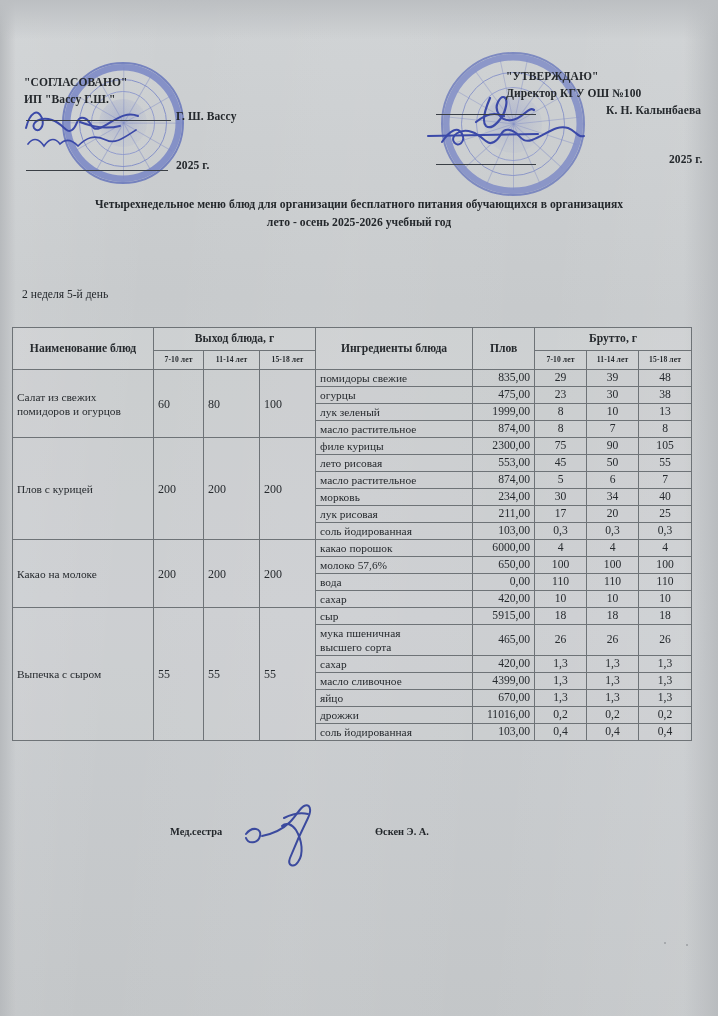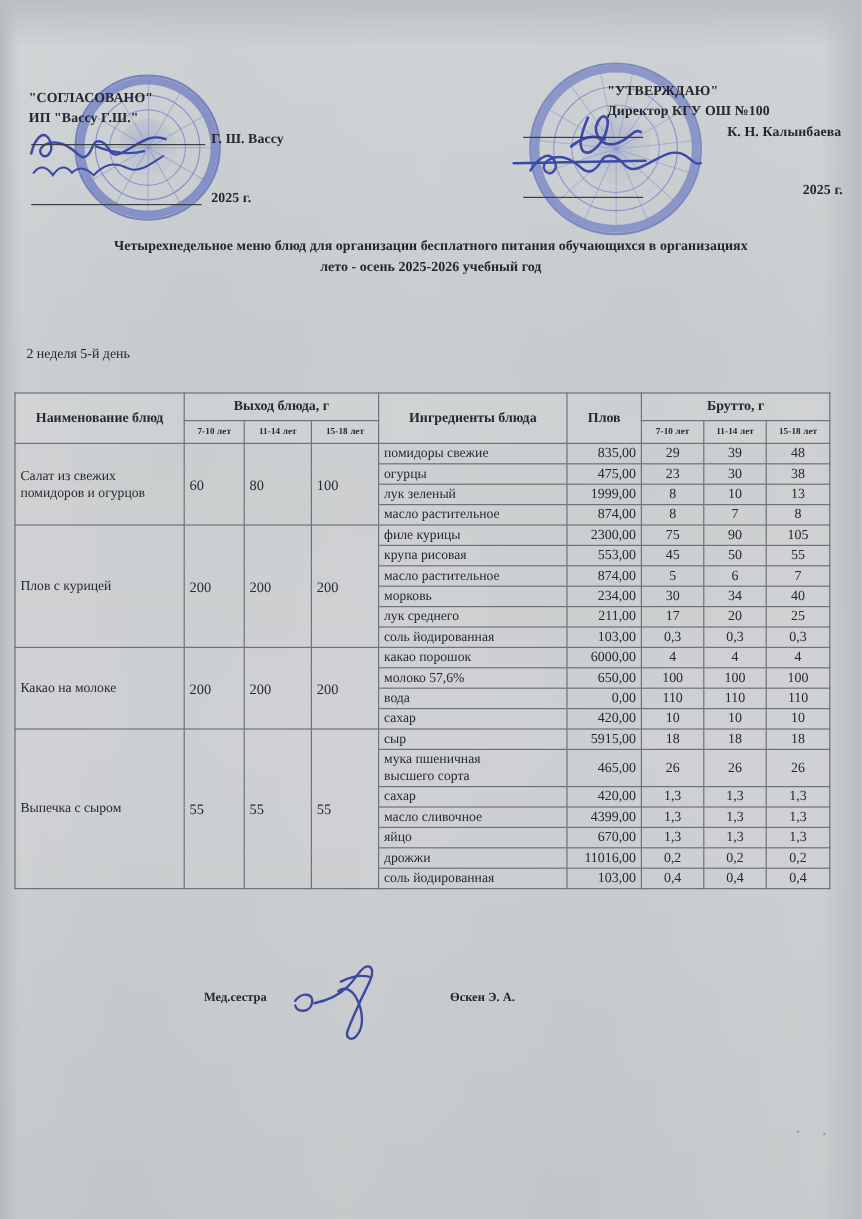--- a/index.html
+++ b/index.html
@@ -420,42 +420,42 @@
             <td class="out" rowspan="6">200</td>
             <td class="out" rowspan="6">200</td>
             <td class="out" rowspan="6">200</td>
             <td class="ing">филе курицы</td>
             <td class="price">2300,00</td>
             <td class="gross">75</td>
             <td class="gross">90</td>
             <td class="gross">105</td>
           </tr>
           <tr>
-            <td class="ing">крупа рисовая</td>
+            <td class="ing">лето рисовая</td>
             <td class="price">553,00</td>
             <td class="gross">45</td>
             <td class="gross">50</td>
             <td class="gross">55</td>
           </tr>
           <tr>
             <td class="ing">масло растительное</td>
             <td class="price">874,00</td>
             <td class="gross">5</td>
             <td class="gross">6</td>
             <td class="gross">7</td>
           </tr>
           <tr>
             <td class="ing">морковь</td>
             <td class="price">234,00</td>
             <td class="gross">30</td>
             <td class="gross">34</td>
             <td class="gross">40</td>
           </tr>
           <tr>
-            <td class="ing">лук среднего</td>
+            <td class="ing">лук рисовая</td>
             <td class="price">211,00</td>
             <td class="gross">17</td>
             <td class="gross">20</td>
             <td class="gross">25</td>
           </tr>
           <tr>
             <td class="ing">соль йодированная</td>
             <td class="price">103,00</td>
             <td class="gross">0,3</td>
             <td class="gross">0,3</td>

